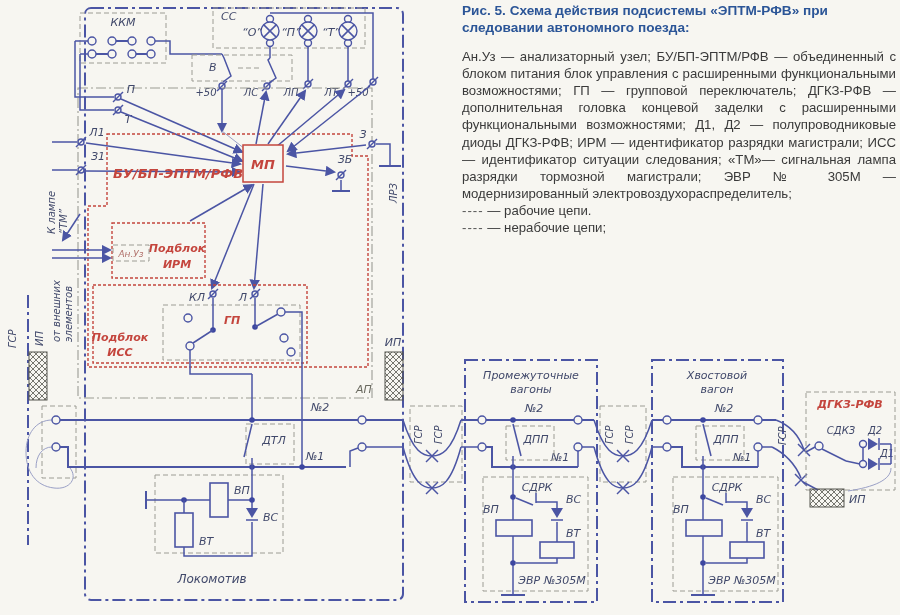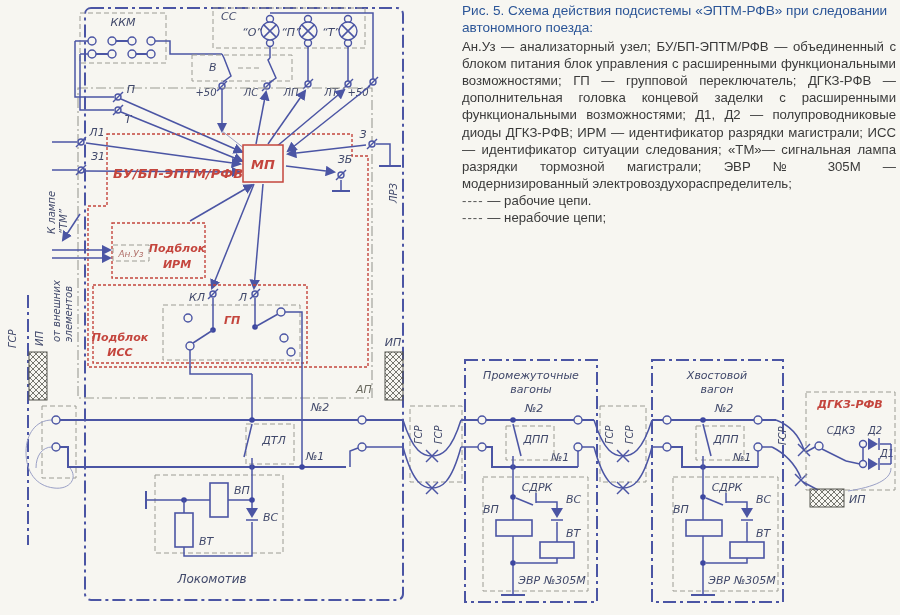--- a/index.html
+++ b/index.html
@@ -19,22 +19,22 @@
   .pinc{stroke:#4b55a4;stroke-width:1.4;fill:#f7f6f1}
   .dio{fill:#4b55a4;stroke:none}
   text{font-family:"DejaVu Sans",sans-serif;font-style:italic;fill:#40486a}
   .t9{font-size:9px}.t10{font-size:10px}.t11{font-size:11px}.t12{font-size:12px}
   .red{fill:#c4453d;font-weight:bold}
   .gray{fill:#69695f}
   .mid{text-anchor:middle}
   
   .caption{position:absolute;left:462px;top:2px;width:434px;
            font-family:"Liberation Sans",sans-serif}
-  .cap-title{color:#2b5597;font-weight:normal;font-size:13.6px;line-height:1.28}
-  .cap-body{color:#3a3a3a;font-size:13.2px;line-height:1.3;text-align:justify;margin-top:1px}
+  .cap-title{color:#2b5597;font-weight:bold;font-size:13.6px;line-height:1.28}
+  .cap-body{color:#3a3a3a;font-size:13.2px;line-height:1.3;text-align:justify;margin-top:11px}
   .cap-leg{color:#3a3a3a;font-size:13.2px;line-height:1.3}
   .cap-leg .samp{letter-spacing:1px;color:#555}
   .cap-foot{color:#3a3a3a;font-size:13.2px;line-height:1.3}
 </style>
 </head>
 <body>
 
 <svg class="schema" width="900" height="615" viewBox="0 0 900 615">
   <defs>
     <marker id="arr" viewBox="0 0 10 10" refX="8" refY="5" markerWidth="7" markerHeight="7" orient="auto-start-reverse">

